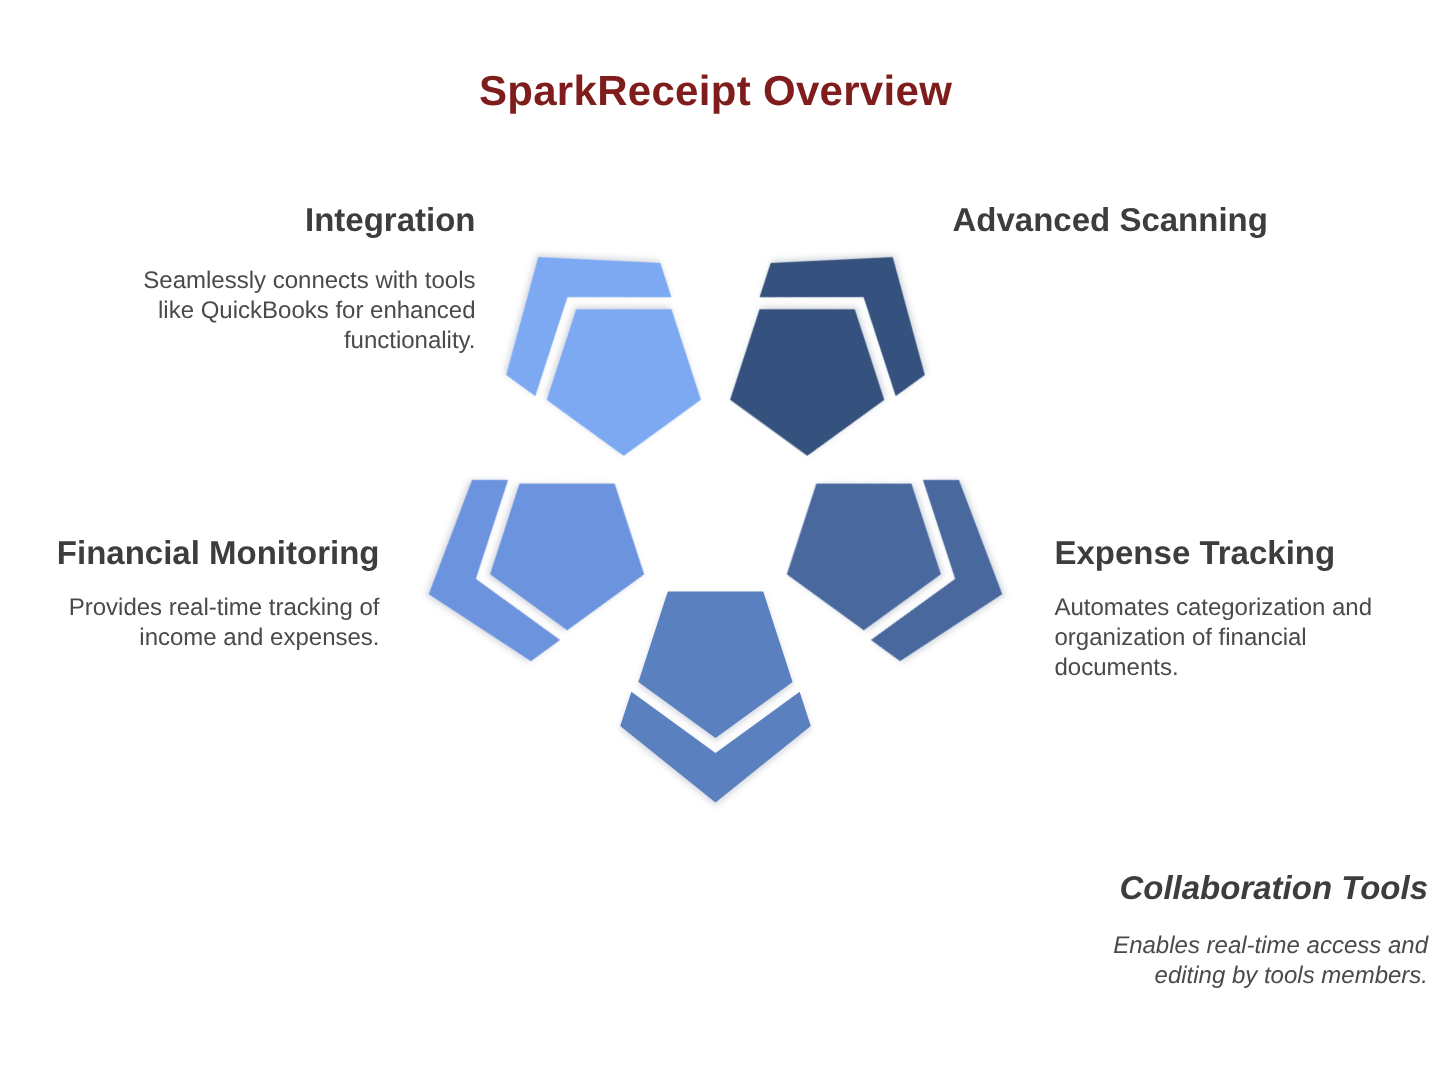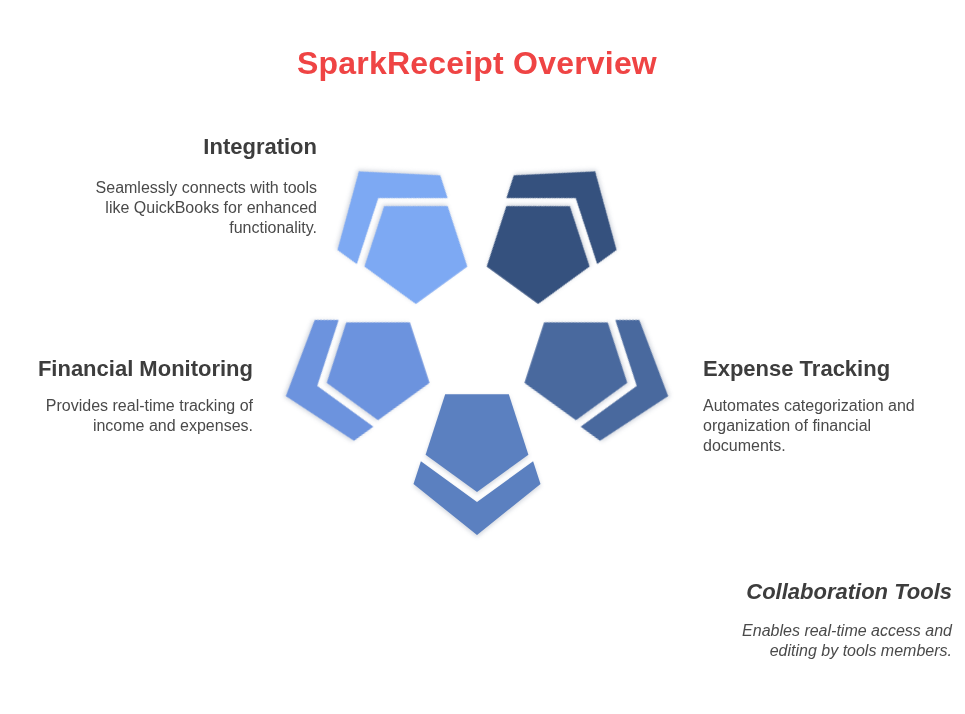--- a/index.html
+++ b/index.html
@@ -8,23 +8,23 @@
     width:965px;height:714px;
     background:#ffffff;
     overflow:hidden;
     font-family:"Liberation Sans","DejaVu Sans",sans-serif;
   }
   .title{
     position:absolute;
     top:45px;left:0;right:11px;
     margin:0;
     text-align:center;
-    font-size:32px;
+    font-size:28px;
     font-weight:bold;
-    color:#ef4444;
+    color:#7f1d1d;
     letter-spacing:.2px;
   }
   .diagram{
     position:absolute;top:0;left:0;
   }
   .shape{
     filter:drop-shadow(0 2px 2px rgba(44,62,99,.22));
   }
   .feature{
     position:absolute;
@@ -89,20 +89,21 @@
   </svg>
 
   <section class="feature pos-top-left">
     <h2>Integration</h2>
     <p>Seamlessly connects with tools
 like QuickBooks for enhanced
 functionality.</p>
   </section>
 
   <section class="feature pos-top-right">
+    <h2>Advanced Scanning</h2>
   </section>
 
   <section class="feature pos-left">
     <h2>Financial Monitoring</h2>
     <p>Provides real-time tracking of
 income and expenses.</p>
   </section>
 
   <section class="feature pos-right">
     <h2>Expense Tracking</h2>

